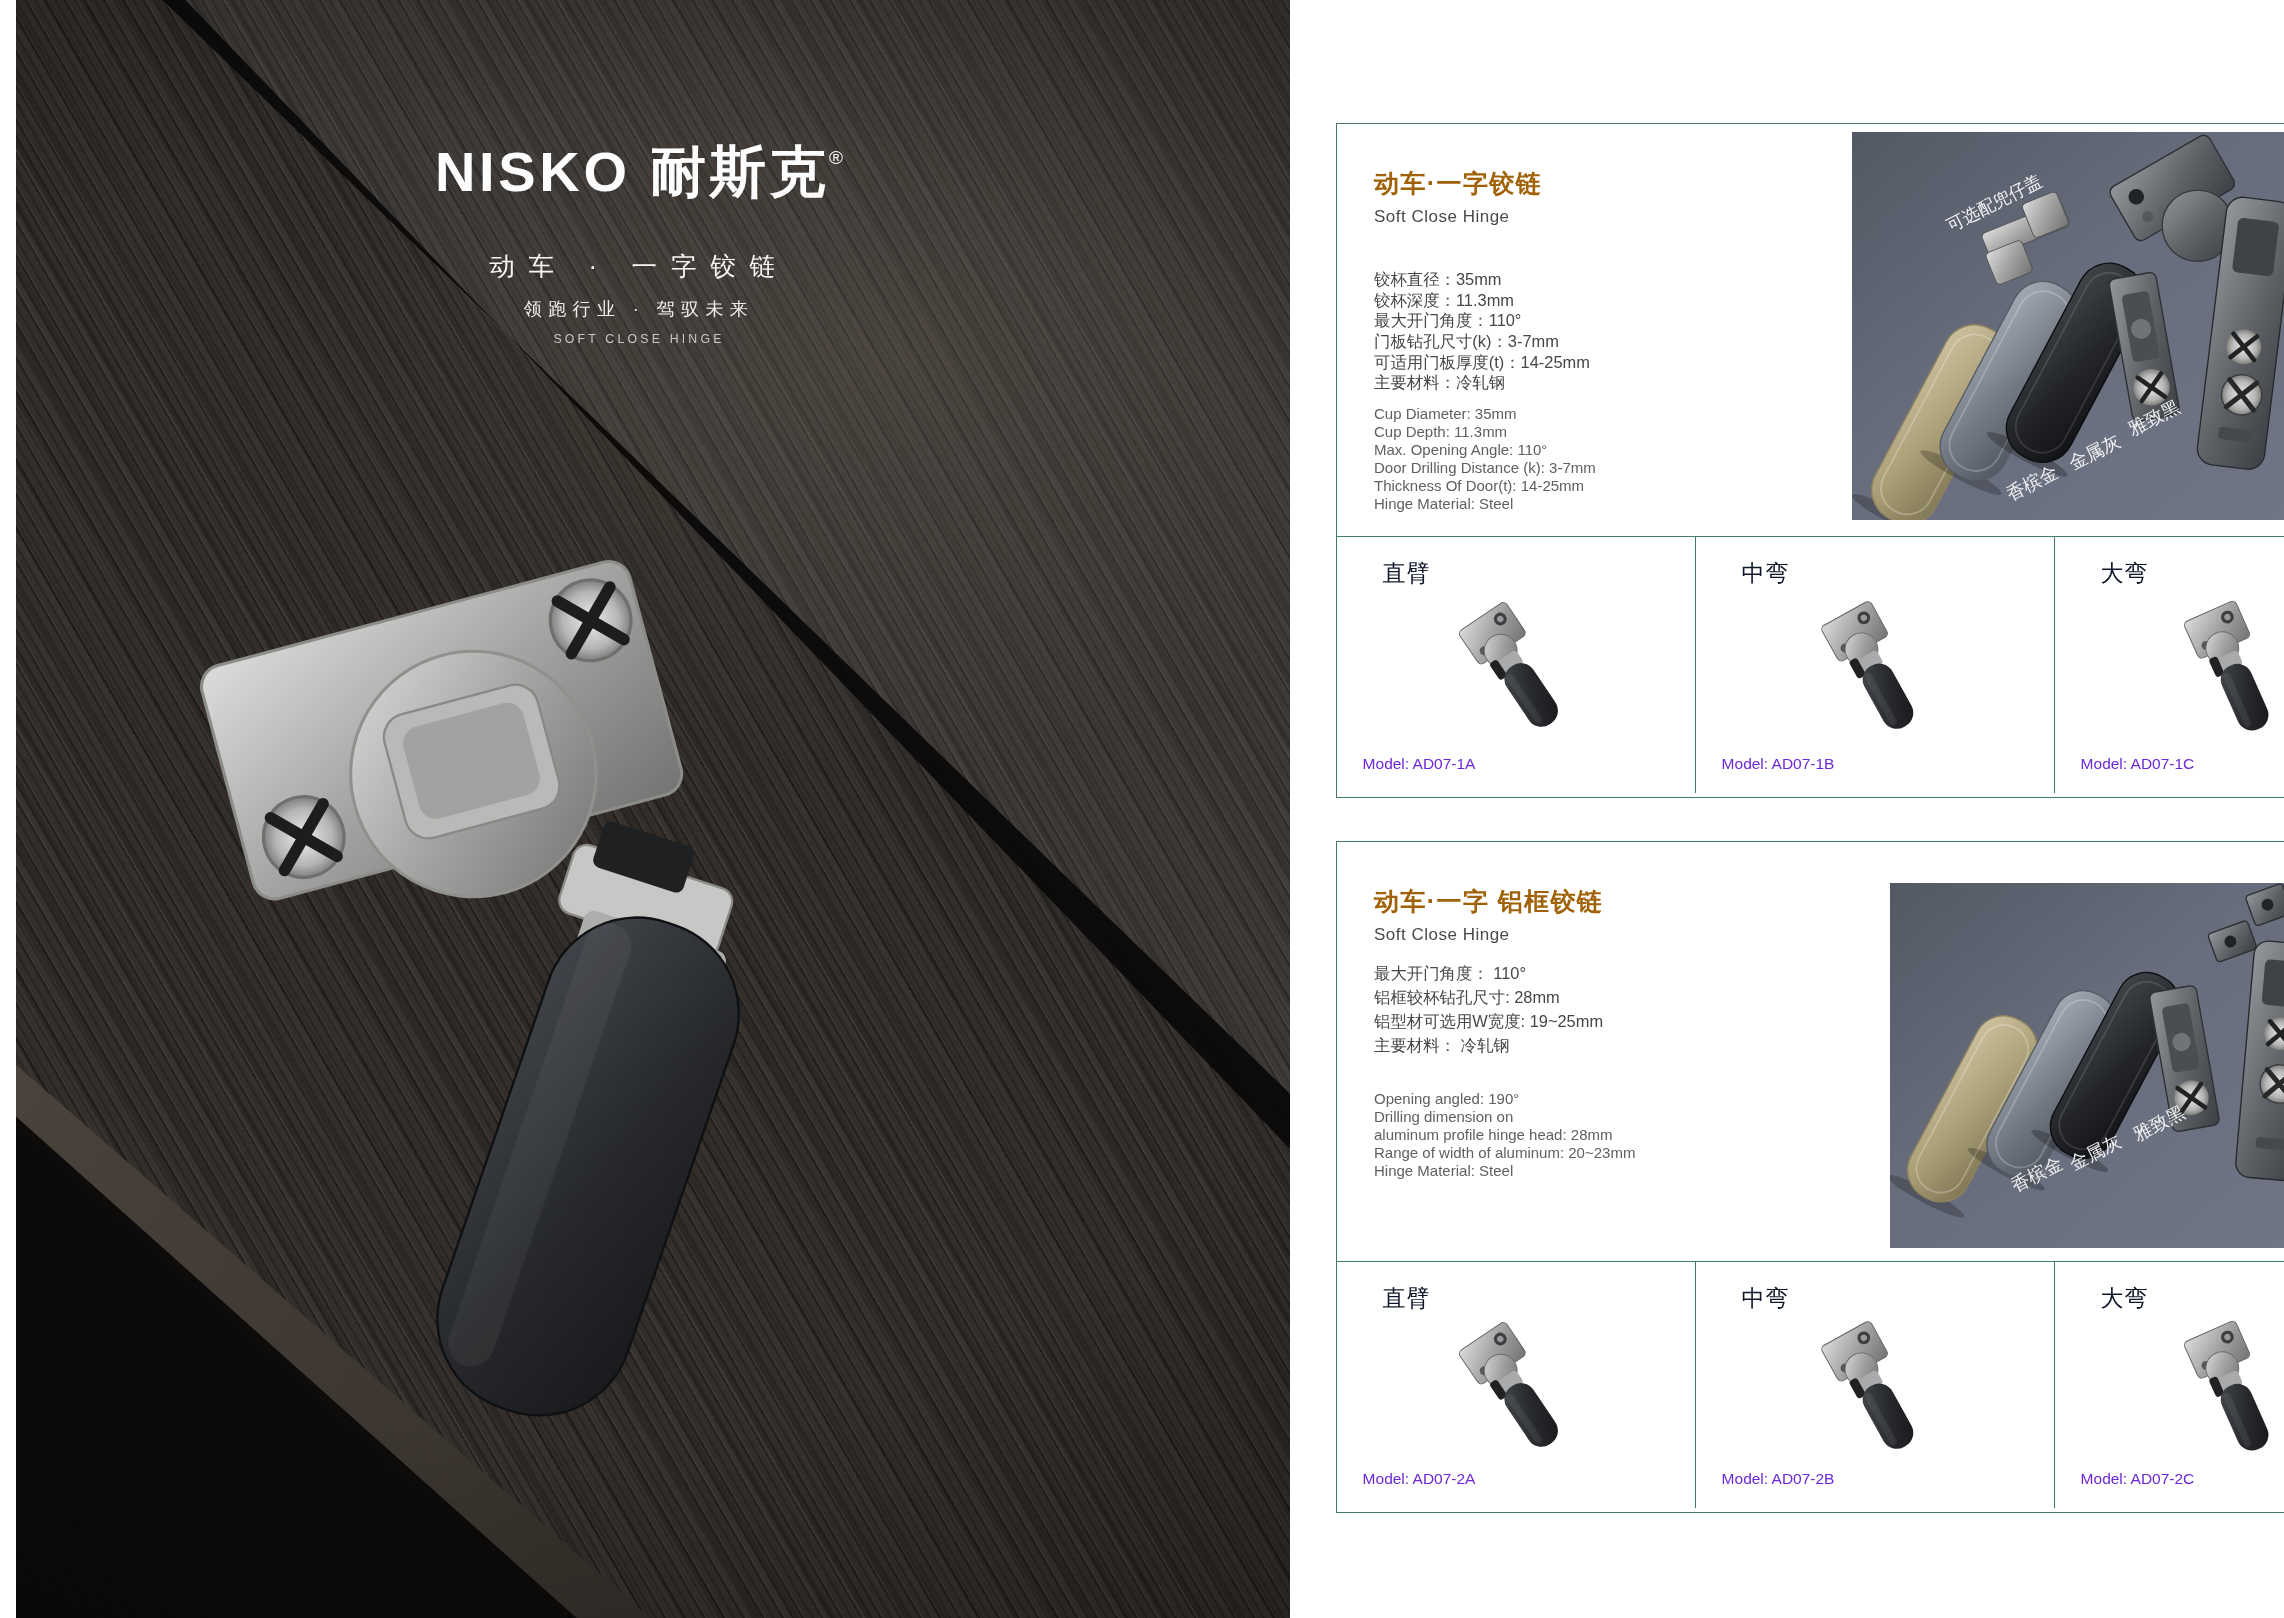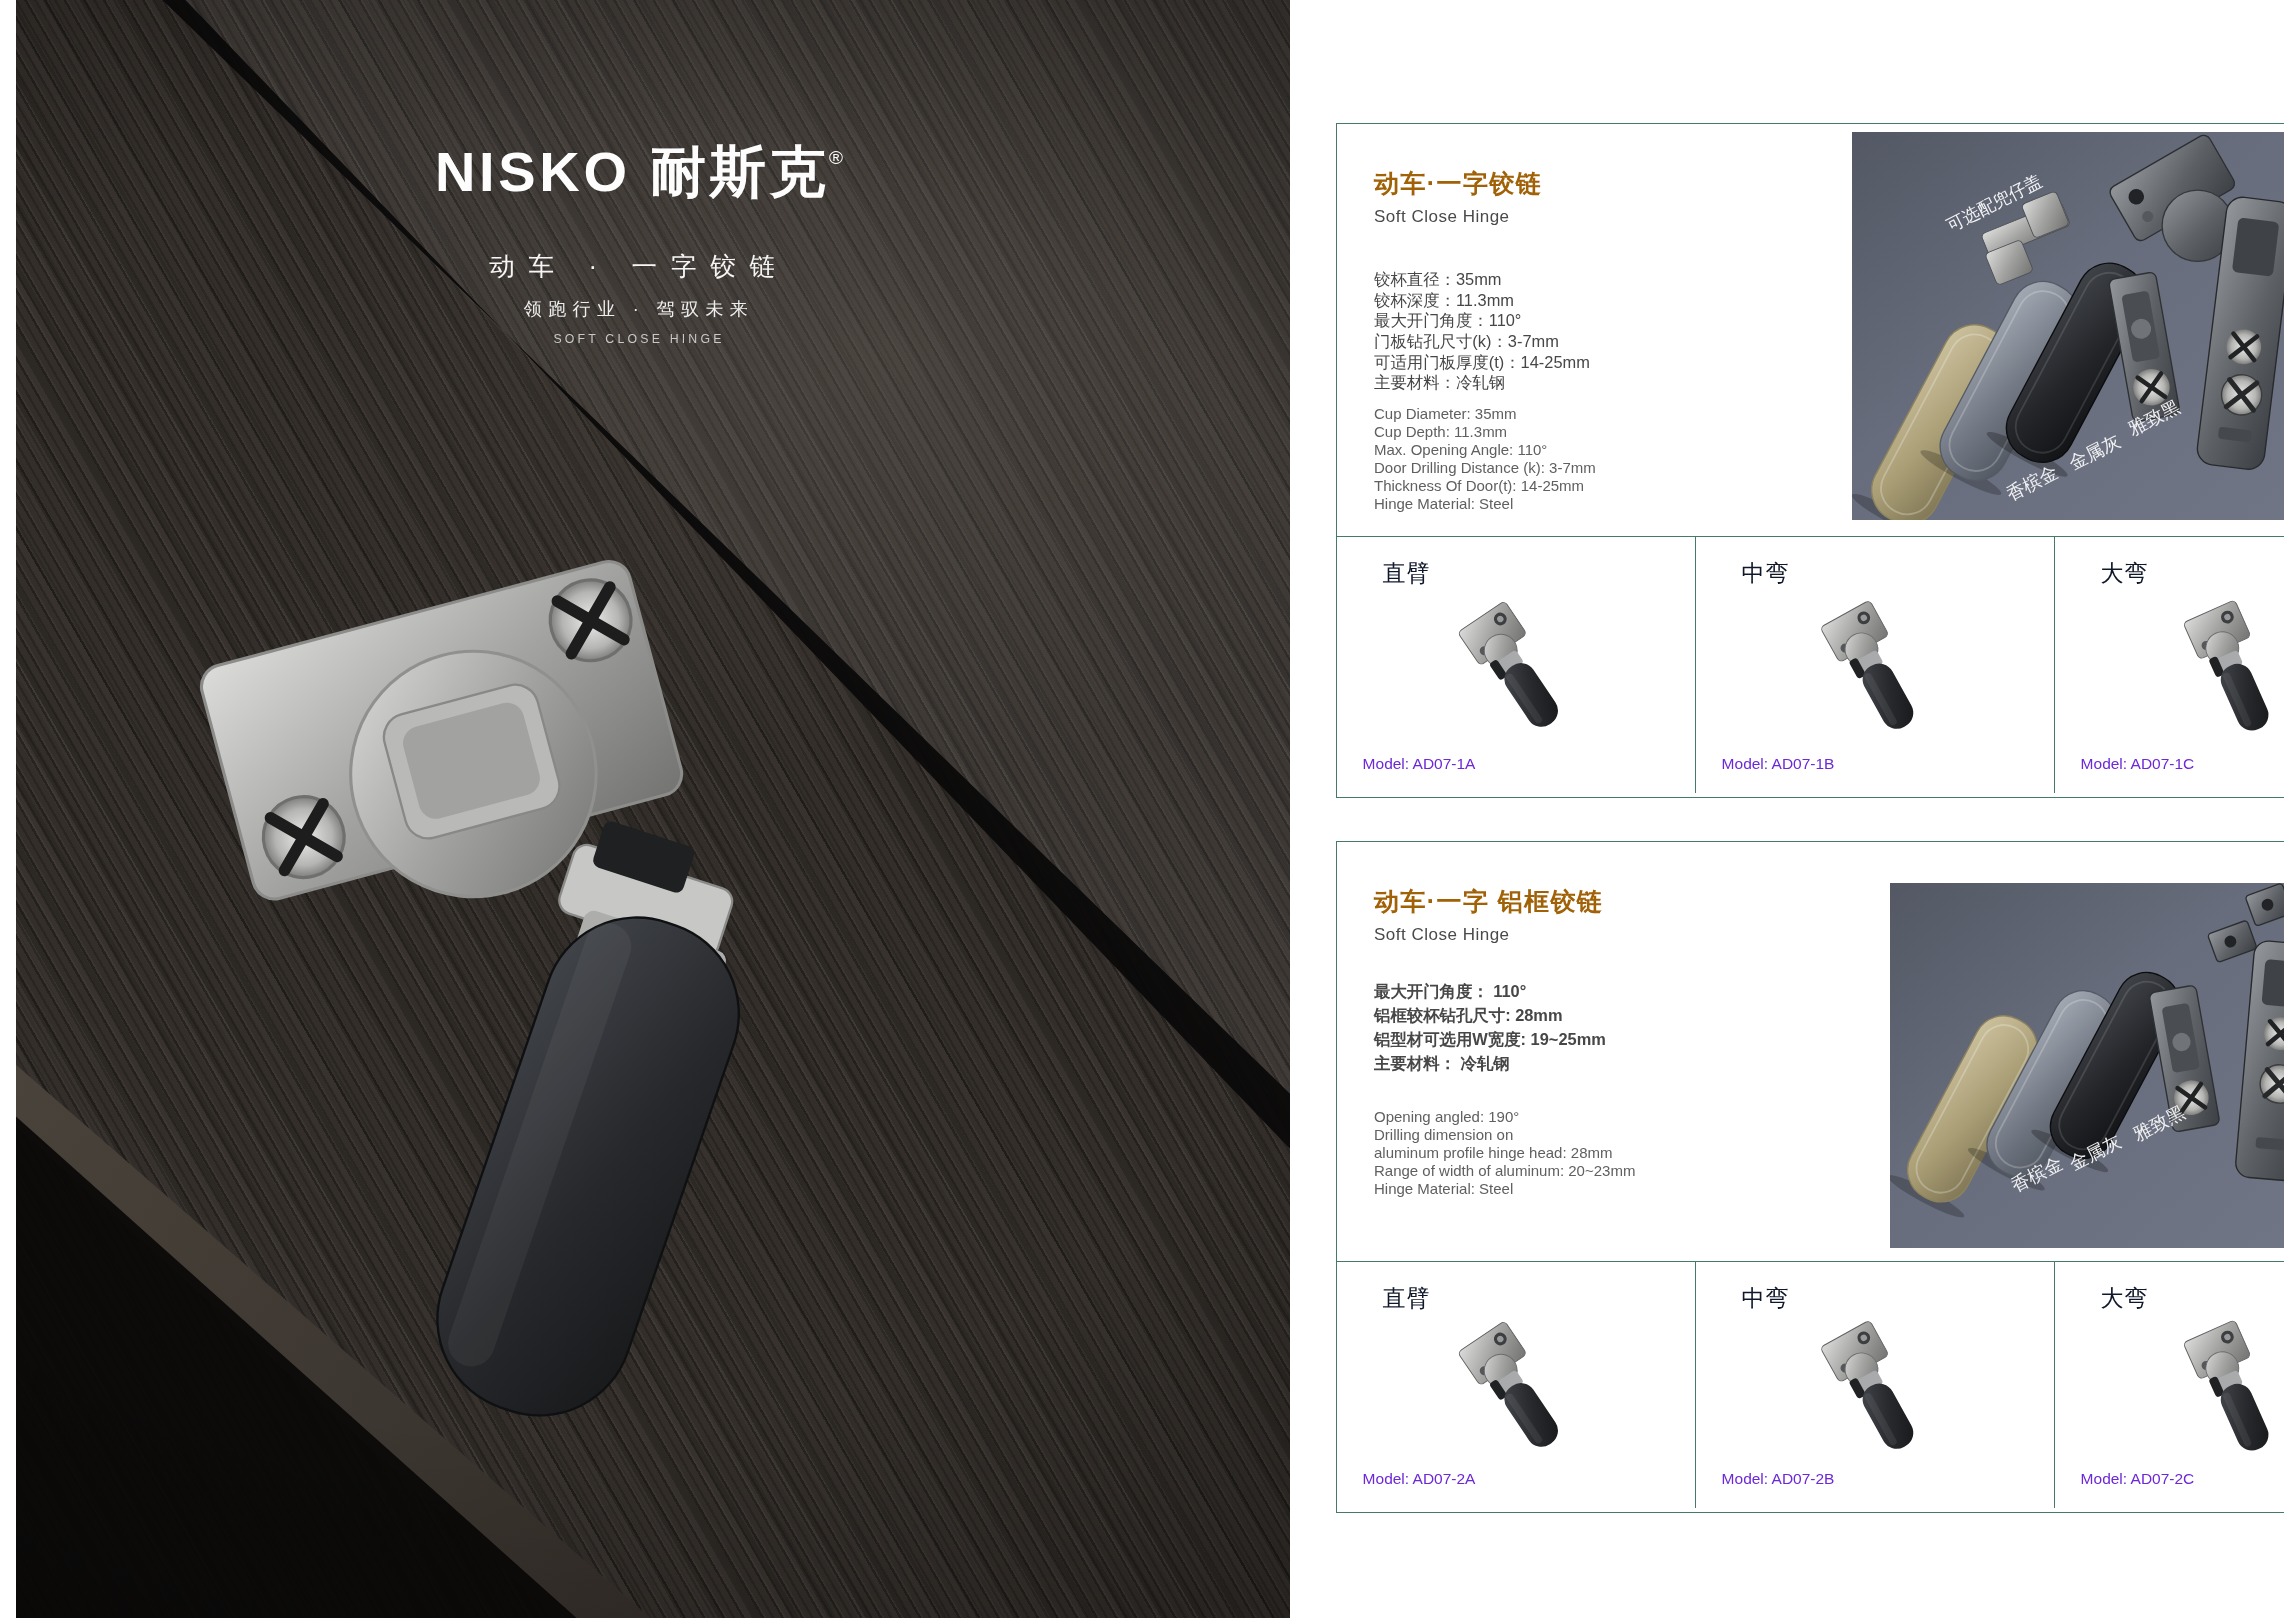--- a/index.html
+++ b/index.html
@@ -39,21 +39,21 @@
   .panel-1{top:123px;height:673px;}
   .panel-2{top:841px;height:670px;}
   .panel-top{position:relative;}
   .panel-1 .panel-top{height:412px;}
   .panel-2 .panel-top{height:419px;}
   .panel-text{position:absolute;left:37px;top:43px;width:475px;}
   .p-title-cn{font-size:25px;font-weight:600;color:#a16207;letter-spacing:1.4px;}
   .p-title-en{margin-top:7.3px;font-size:17px;color:#4a4a4a;letter-spacing:0.5px;}
   .specs-cn{margin-top:42px;font-size:16.4px;line-height:20.6px;color:#474747;}
   .specs-en{margin-top:12px;font-size:15px;line-height:18px;color:#606060;}
-  .panel-2 .specs-cn{margin-top:34px;line-height:24px;font-weight:bold;}
+  .panel-2 .specs-cn{margin-top:16px;line-height:24px;}
   .panel-2 .specs-en{margin-top:33px;}
 
   .product-photo{position:absolute;overflow:hidden;
       background:linear-gradient(140deg,#535864 0%,#676d7c 40%,#717786 100%);}
   .photo-1{left:515px;top:8.2px;width:533px;height:388px;}
   .photo-2{left:553px;top:41px;width:490px;height:365px;}
   .product-photo svg{position:absolute;left:0;top:0;width:100%;height:100%;}
 
   .panel-cells{display:flex;border-top:1.4px solid #447a69;}
   .panel-1 .panel-cells{height:256px;}

